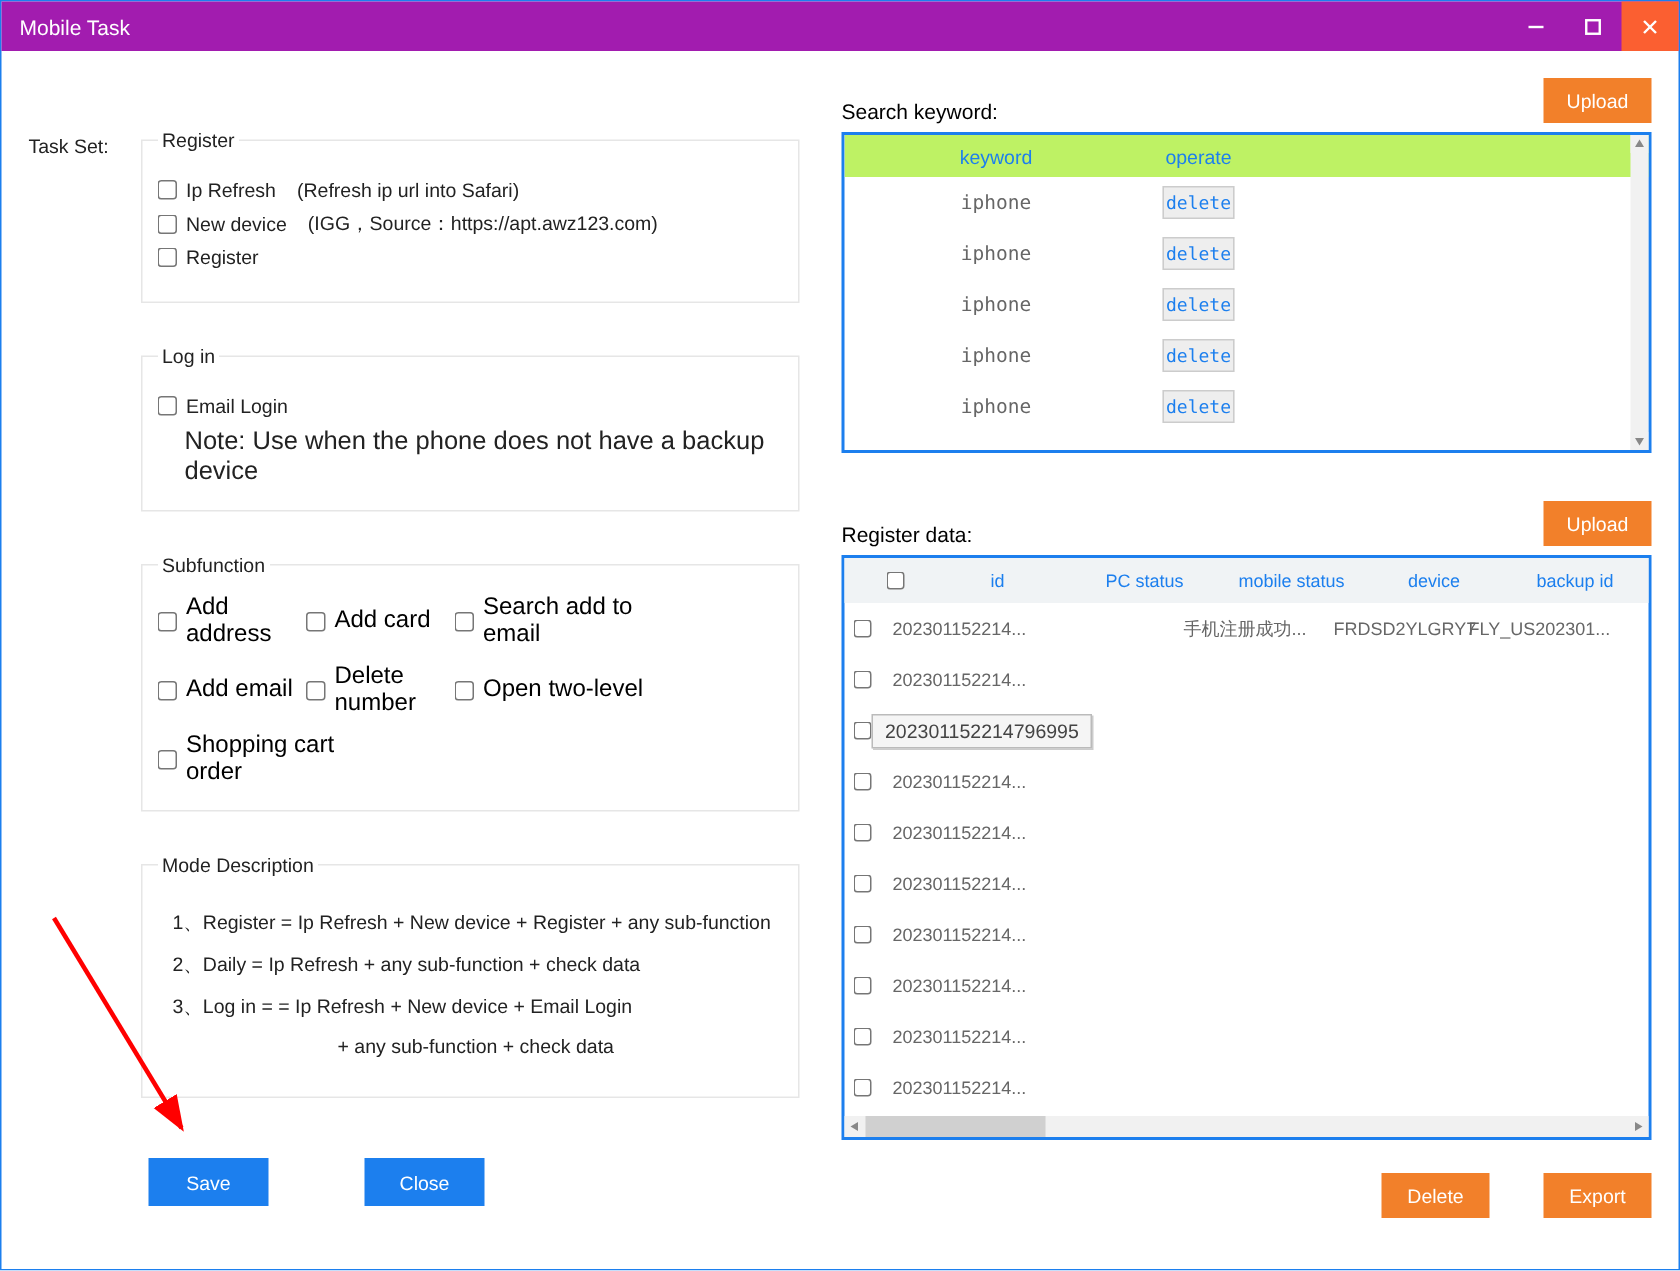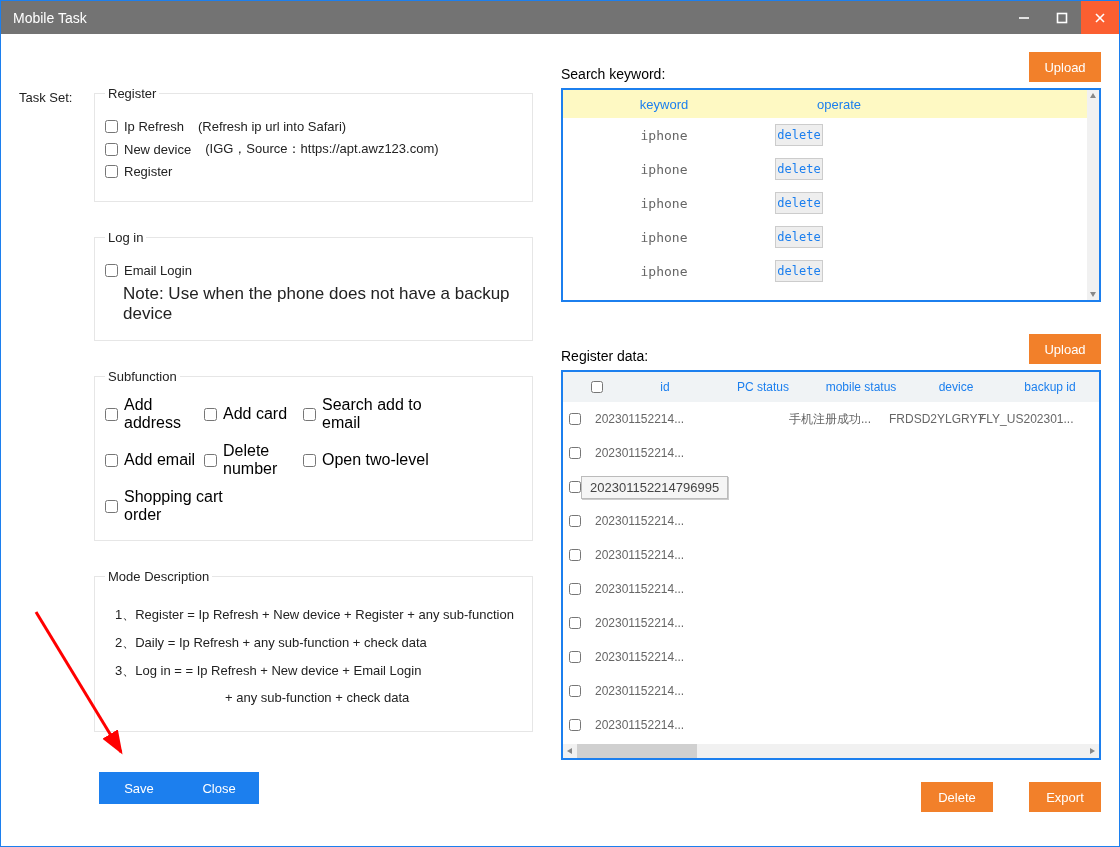--- a/index.html
+++ b/index.html
@@ -10,21 +10,21 @@
     width: 1120px;
     height: 847px;
     background: #fff;
     border: 1px solid #1c7fee;
     position: relative;
   }
 
   
   .titlebar {
     height: 33px;
-    background: #737373;
+    background: #a21caf;
     color: #fff;
     display: flex;
     align-items: center;
     justify-content: space-between;
     padding-left: 12px;
   }
   .titlebar-title { font-size: 14px; }
   .win-controls { display: flex; height: 100%; }
   .win-btn {
     width: 38px;
@@ -80,21 +80,21 @@
   .hint { font-size: 13px; color: #222; }
   .note { font-size: 17px; color: #222; margin: 6px 0 0 18px; }
 
   .sub-grid { display: flex; flex-wrap: wrap; column-gap: 4px; row-gap: 10px; }
   .sub-grid .chk { width: 95px; }
   .sub-grid .chk.w2 { width: 130px; }
 
   .mode-desc p { font-size: 13px; color: #222; margin: 10px 0 10px 10px; }
   .mode-desc p.indent { margin-left: 120px; }
 
-  .btn-row { display: flex; margin: 40px 0 0 80px; }
+  .btn-row { display: flex; gap: 64px; margin: 40px 0 0 80px; }
   .pri-btn {
     width: 80px;
     height: 32px;
     background: #1c7fee;
     color: #fff;
     border: none;
     font-size: 13px;
     cursor: pointer;
   }
 
@@ -138,26 +138,25 @@
   .kw-scroll .thumb-up { top: 0; }
   .kw-scroll .thumb-down { bottom: 0; }
   .kw-scroll svg { width: 8px; height: 8px; fill: #888; }
   .kw-head, .kw-row {
     display: flex;
     align-items: center;
     height: 34px;
     padding-right: 14px;
   }
   .kw-head {
-    background: #fef9c3;
+    background: #bef264;
     color: #1c7fee;
     font-family: "SimSun", monospace;
     font-size: 13px;
     height: 28px;
-    gap: 40px;
   }
   .kw-c1 { width: 202px; text-align: center; }
   .kw-c2 { width: 68px; text-align: center; }
   .kw-row .kw-c1 { color: #666; font-family: "SimSun", monospace; font-size: 13px; }
   .del-btn {
     width: 48px; height: 22px;
     background: #eee;
     border: 1px solid #ccc;
     color: #1c7fee;
     font-family: "SimSun", monospace;

